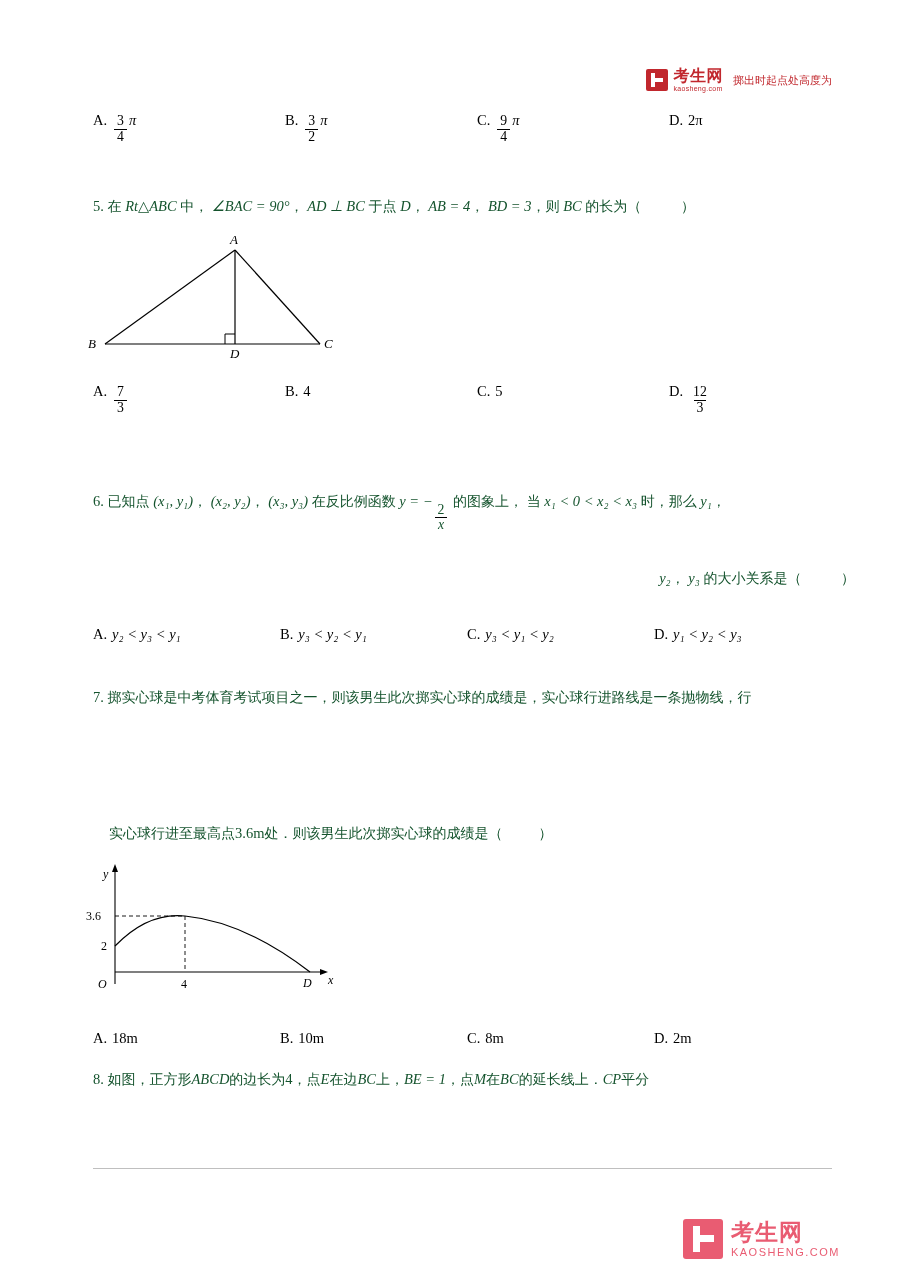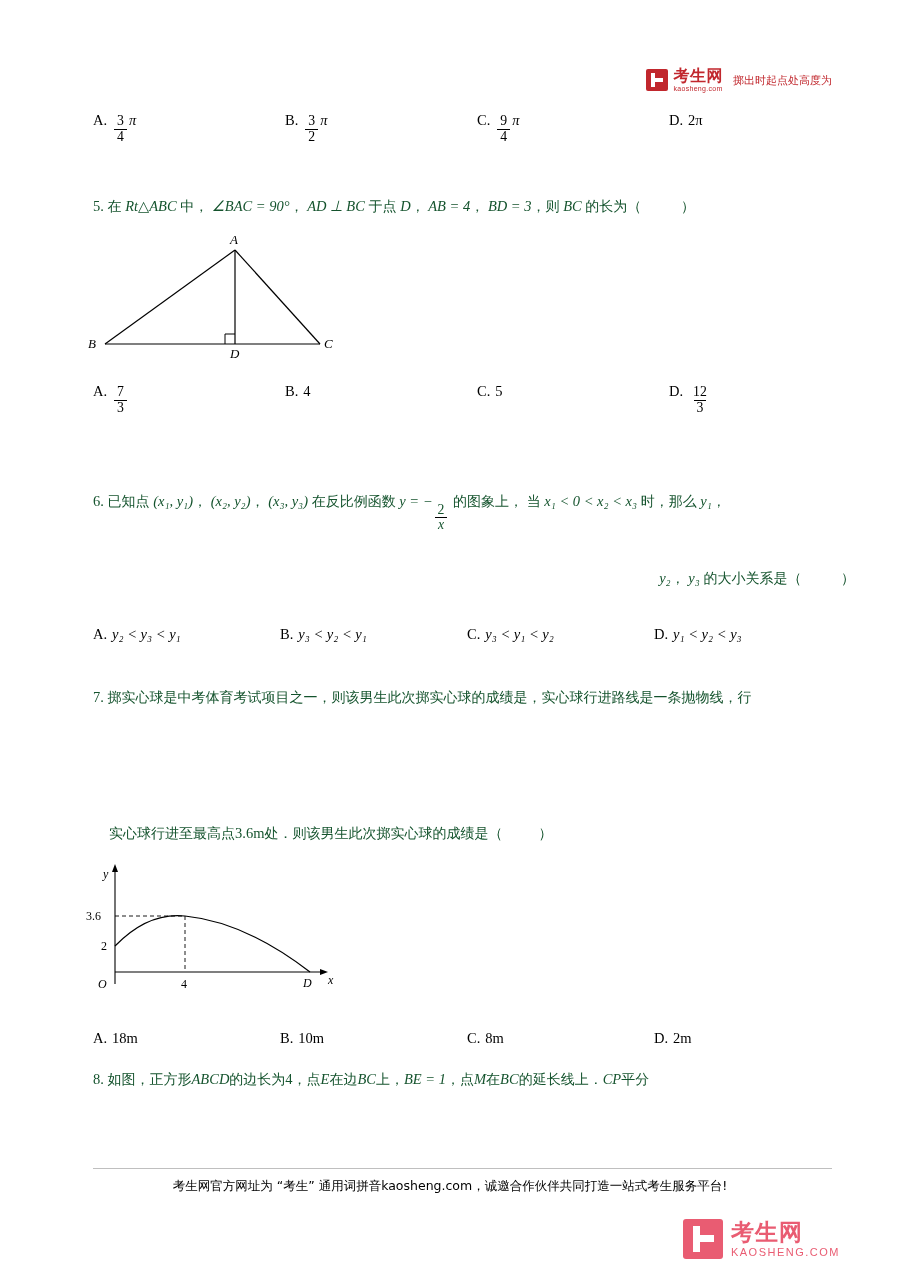--- a/index.html
+++ b/index.html
@@ -386,21 +386,20 @@
       <span class="mn">2m</span>
     </div>
   </div>
 
   <div class="blk q-text" style="top:1066px; left:93px; width:775px;">
     <span class="mn">8.</span>
     <span class="cn">如图，正方形</span><span class="mi">ABCD</span><span class="cn">的边长为</span><span class="mn">4</span><span class="cn">，点</span><span class="mi">E</span><span class="cn">在边</span><span class="mi">BC</span><span class="cn">上，</span><span class="mi">BE = 1</span><span class="cn">，点</span><span class="mi">M</span><span class="cn">在</span><span class="mi">BC</span><span class="cn">的延长线上．</span><span class="mi">CP</span><span class="cn">平分</span>
   </div>
 
   <div class="footer-line"></div>
-  <div class="footer-text">考生网官方网址为 “考生” 通用词拼音kaosheng.com，诚邀合作伙伴共同打造一站式考生服务平台!</div>
 
   <div class="watermark">
     <div class="wm-mark"></div>
     <div class="wm-text">
       <span class="wm-name">考生网</span>
       <span class="wm-sub">KAOSHENG.COM</span>
     </div>
   </div>
 
 </div>

